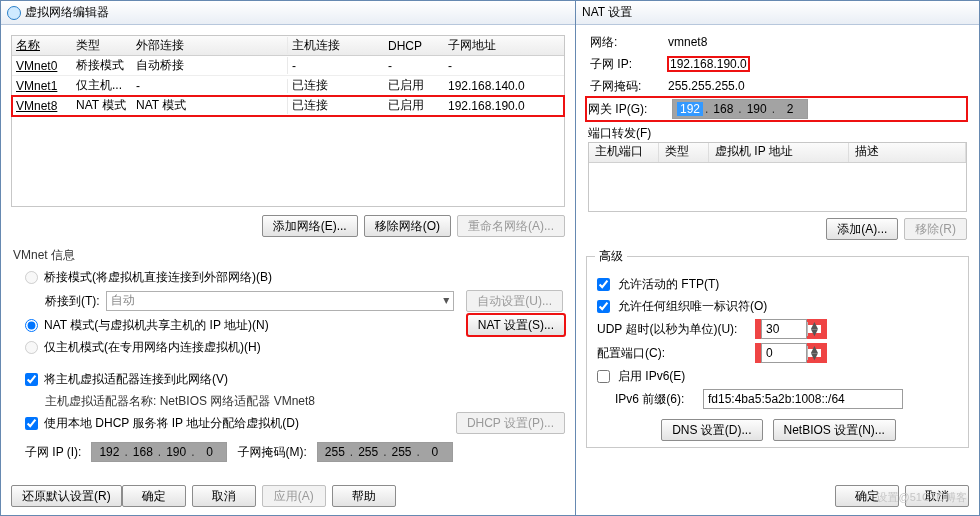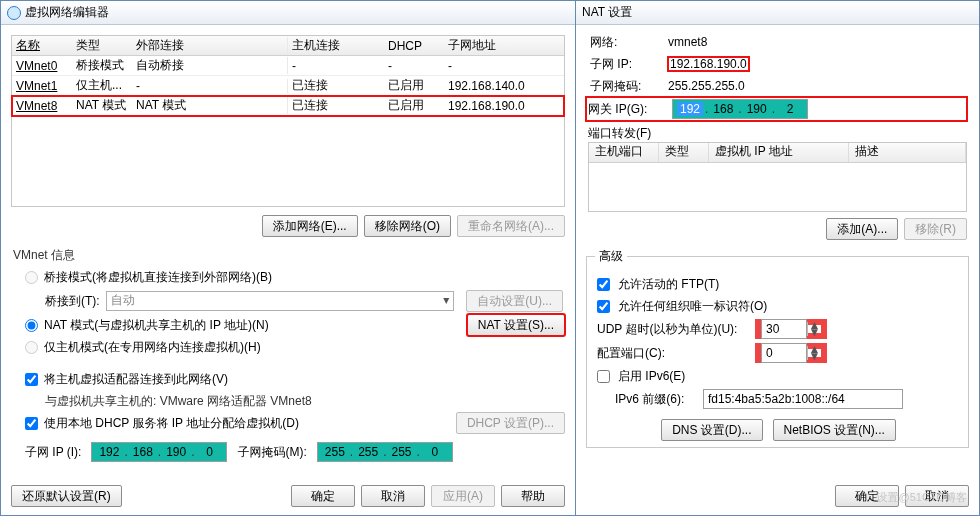--- a/index.html
+++ b/index.html
@@ -15,29 +15,29 @@
   .th-row { background:linear-gradient(#fbfbfb,#ececec); border-bottom:1px solid #d0d0d0;}
   .th, .td { padding:0 4px; overflow:hidden; white-space:nowrap;}
   .c-name{width:60px;text-decoration:underline;} .c-type{width:60px;} .c-ext{width:156px;border-right:1px solid #e9e9e9;} .c-host{width:96px;} .c-dhcp{width:60px;} .c-sub{flex:1;}
   .td-row{border-bottom:1px solid #eee;}
   .btn-row { display:flex; justify-content:flex-end; gap:6px; padding:4px 10px;}
   .group-title { padding:6px 12px 2px 12px; color:#333;}
   .radio-row, .check-row, .label-row { display:flex; align-items:center; gap:6px; padding:2px 12px 2px 24px; min-height:22px;}
   .label-sub { padding-left: 44px; color:#333;}
   .select { border:1px solid #b0b0b0; background:#fff; height:20px; flex:1; padding:0 4px; color:#888; position:relative;}
   .select::after{content:"▾"; position:absolute; right:4px; top:1px; color:#555;}
-  .ip-box { display:inline-flex; border:1px solid #9c9c9c; background:#14b8a6; height:20px; align-items:center; padding:0 4px; gap:2px;}
+  .ip-box { display:inline-flex; border:1px solid #9c9c9c; background:#a3a3a3; height:20px; align-items:center; padding:0 4px; gap:2px;}
   .ip-seg { width:26px; text-align:center; display:inline-block;}
   .dot{color:#333;}
   fieldset { border:1px solid #c9c9c9; margin:8px 10px 4px 10px; padding:8px 8px 4px 8px;}
   legend { padding:0 4px;}
   .kv { display:flex; align-items:center; gap:8px; padding:2px 0 2px 2px; min-height:22px;}
   .kv .k { width:70px; text-align:left;}
   .redbox { outline:2px solid #e11; outline-offset:-1px;}
-  .bottom-bar { position:absolute; bottom:8px; left:10px; right:10px; display:flex; justify-content:space-between; align-items:center;}
+  .bottom-bar { position:absolute; bottom:8px; left:10px; right:10px; display:flex; align-items:center;}
   .bottom-right { display:flex; gap:6px;}
   .pf-table { border:1px solid #c7c7c7; height:70px;}
   .pf-head { display:flex; background:linear-gradient(#fbfbfb,#ececec); height:20px; border-bottom:1px solid #d0d0d0;}
   .pf-head > div { padding:0 6px; border-right:1px solid #ddd;}
   .spin { display:inline-flex; border:6px solid #ef4444; height:20px; align-items:center; background:#fff;}
   .spin input{ border:none; width:46px; padding:0 4px; height:18px; font-size:12px;}
   .spin .arrows{ width:14px; display:flex; flex-direction:column; font-size:7px; line-height:7px; text-align:center; border-left:1px solid #bbb; color:#555;}
   input[type=text]{ border:1px solid #9c9c9c; height:20px; padding:0 4px; font-size:12px;}
   input[type=radio],input[type=checkbox]{margin:0;}
   .hi { background:#3399ff; color:#fff; padding:0 1px;}
@@ -116,21 +116,21 @@
     <input type="radio" disabled="" style="">
     <span>仅主机模式(在专用网络内连接虚拟机)(H)</span>
   </div>
 
   <div style="height:10px;"></div>
 
   <div class="check-row">
     <input type="checkbox" checked="" style="">
     <span>将主机虚拟适配器连接到此网络(V)</span>
   </div>
-  <div class="label-row label-sub">与虚拟机共享主机的: VMware 网络适配器 VMnet8</div>
+  <div class="label-row label-sub">主机虚拟适配器名称: NetBIOS 网络适配器 VMnet8</div>
 
   <div class="check-row">
     <input type="checkbox" checked="" style="">
     <span>使用本地 DHCP 服务将 IP 地址分配给虚拟机(D)</span>
     <span class="btn disabled" style="position:absolute; right:10px;">DHCP 设置(P)...</span>
   </div>
 
   <div class="radio-row" style="padding-left:24px; gap:10px; margin-top:6px;">
     <span>子网 IP (I):</span>
     <span class="ip-box">

